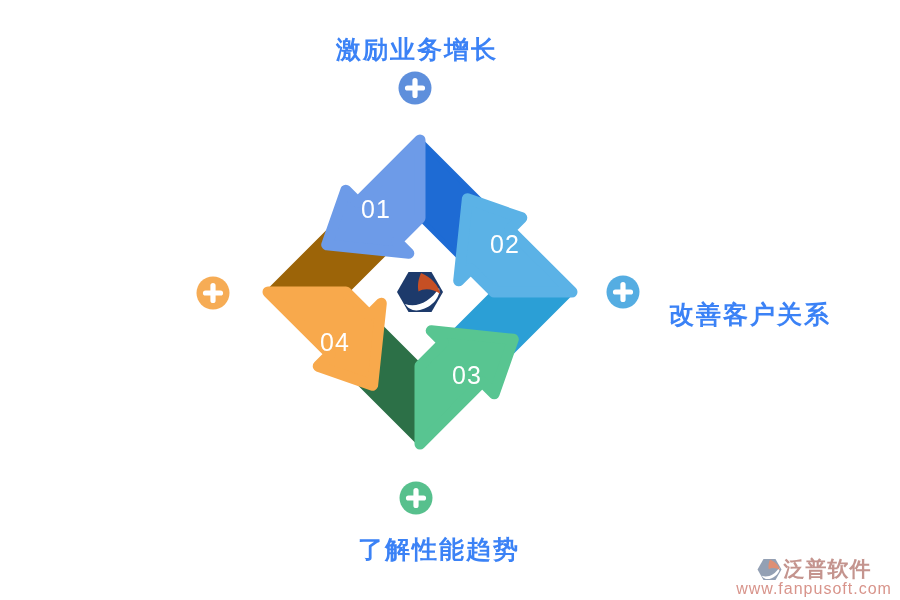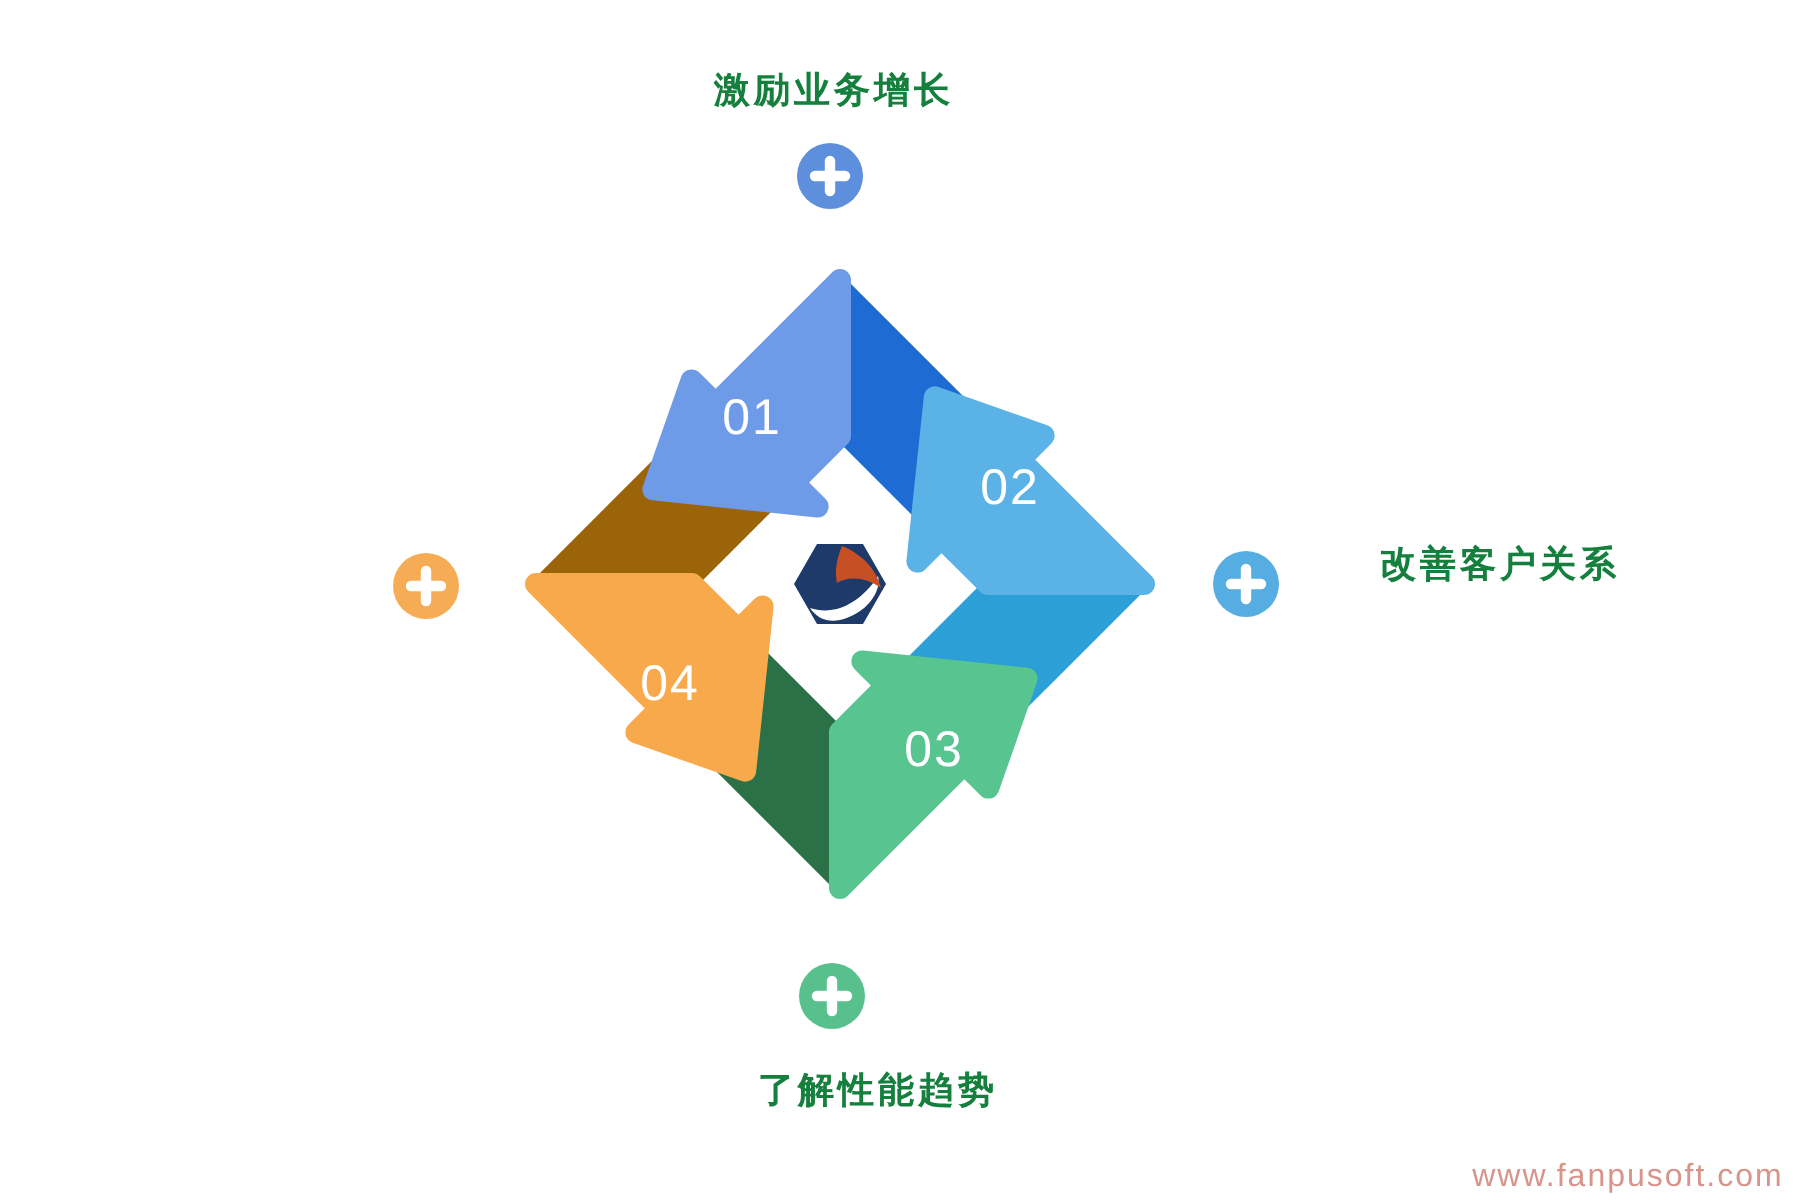--- a/index.html
+++ b/index.html
@@ -2,21 +2,21 @@
 <html><head>
 <meta charset="utf-8">
 <style>
   html,body{margin:0;padding:0;background:#fff;}
   .stage{
     position:relative;width:900px;height:600px;background:#ffffff;overflow:hidden;
     font-family:"Liberation Sans","DejaVu Sans",sans-serif;
   }
   .node-label{
     position:absolute;transform:translateX(-50%);
-    font-size:18px;font-weight:bold;color:#15803d;
+    font-size:25px;font-weight:bold;color:#3b82f6;
     white-space:nowrap;letter-spacing:2px;
   }
   .plus-badge{position:absolute;width:34px;height:34px;}
   .ring-svg{position:absolute;left:260px;top:132px;}
   .step-num{
     font-family:"Liberation Sans","DejaVu Sans",sans-serif;
     font-size:25px;font-weight:500;letter-spacing:1px;
   }
   .watermark{
     position:absolute;right:4px;bottom:2px;width:164px;
@@ -39,21 +39,21 @@
 
   <svg class="plus-badge" style="left:196px;top:276px;" viewBox="0 0 34 34">
     <circle cx="17" cy="17" r="16.5" fill="#F6AC55"></circle>
     <path d="M9.5,17 H24.5 M17,9.5 V24.5" stroke="#ffffff" stroke-width="5.2" stroke-linecap="round" fill="none"></path>
   </svg>
 
   <svg class="plus-badge" style="left:606px;top:275px;" viewBox="0 0 34 34">
     <circle cx="17" cy="17" r="16.5" fill="#55ADE2"></circle>
     <path d="M9.5,17 H24.5 M17,9.5 V24.5" stroke="#ffffff" stroke-width="5.2" stroke-linecap="round" fill="none"></path>
   </svg>
-  <div class="node-label" style="left:750px;top:270px;text-align:center;">改善客户关系</div>
+  <div class="node-label" style="left:750px;top:298px;text-align:center;">改善客户关系</div>
 
   <svg class="plus-badge" style="left:399px;top:481px;" viewBox="0 0 34 34">
     <circle cx="17" cy="17" r="16.5" fill="#57C08D"></circle>
     <path d="M9.5,17 H24.5 M17,9.5 V24.5" stroke="#ffffff" stroke-width="5.2" stroke-linecap="round" fill="none"></path>
   </svg>
   <div class="node-label" style="left:439px;top:533px;">了解性能趋势</div>
 
   <svg class="ring-svg" width="320" height="320" viewBox="0 0 320 320">
 
     <path d="M160,8 L312,160 L234,160 L160,86 Z" stroke-width="5" stroke-linejoin="round" fill="#1E6BD4" stroke="#1E6BD4"></path>
@@ -72,16 +72,24 @@
     <text class="step-num" x="75" y="210" fill="#ffffff" text-anchor="middle" dominant-baseline="central">04</text>
 
     <g transform="translate(160,160)">
       <path d="M-23,0 L-11.5,-20 L11.5,-20 L23,0 L11.5,20 L-11.5,20 Z" fill="#1D3A6B"></path>
       <path d="M-15,12 C -3,16 10,10 19,-4 C 21,4 13,15 0,18 C -7,19.5 -12,16.5 -15,12 Z" fill="#FFFFFF"></path>
       <path d="M1,-19 C 11,-15 18.5,-7 20.5,2 C 13,-3.5 4,-4 -1.5,-0.5 C -3,-8 -1,-14 1,-19 Z" fill="#C64F24"></path>
     </g>
   </svg>
 
   <div class="watermark">
+    <div class="wm-row">
+      <svg width="25" height="25" viewBox="-24 -22 48 44">
+        <path d="M-23,0 L-11.5,-20 L11.5,-20 L23,0 L11.5,20 L-11.5,20 Z" fill="#93A0B4"></path>
+        <path d="M-15,12 C -3,16 10,10 19,-4 C 21,4 13,15 0,18 C -7,19.5 -12,16.5 -15,12 Z" fill="#ffffff"></path>
+        <path d="M1,-19 C 11,-15 18.5,-7 20.5,2 C 13,-3.5 4,-4 -1.5,-0.5 C -3,-8 -1,-14 1,-19 Z" fill="#DE8F74"></path>
+      </svg>
+      <span class="wm-brand" style="color: rgb(196, 148, 142);">泛普软件</span>
+    </div>
     <div class="wm-url" style="color: rgb(216, 148, 139);">www.fanpusoft.com</div>
   </div>
 
 </div>
 
 </body></html>

